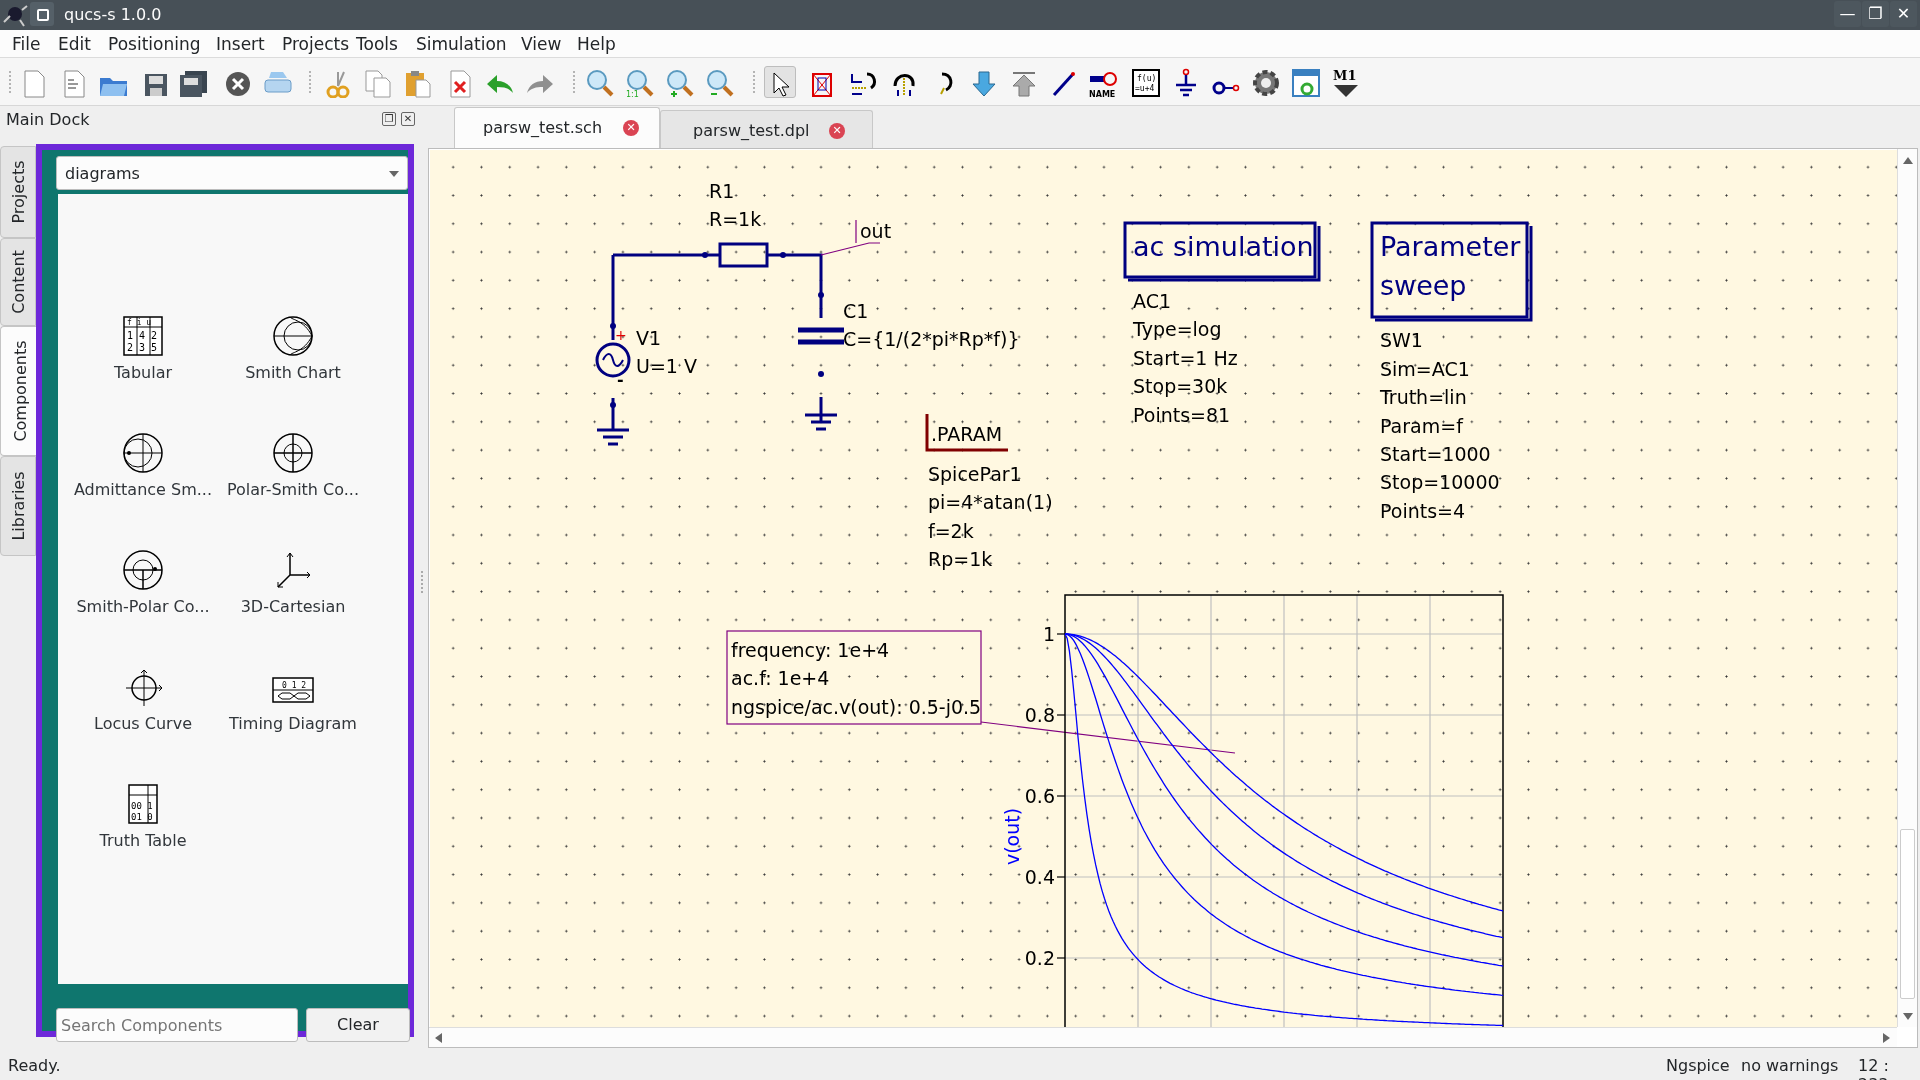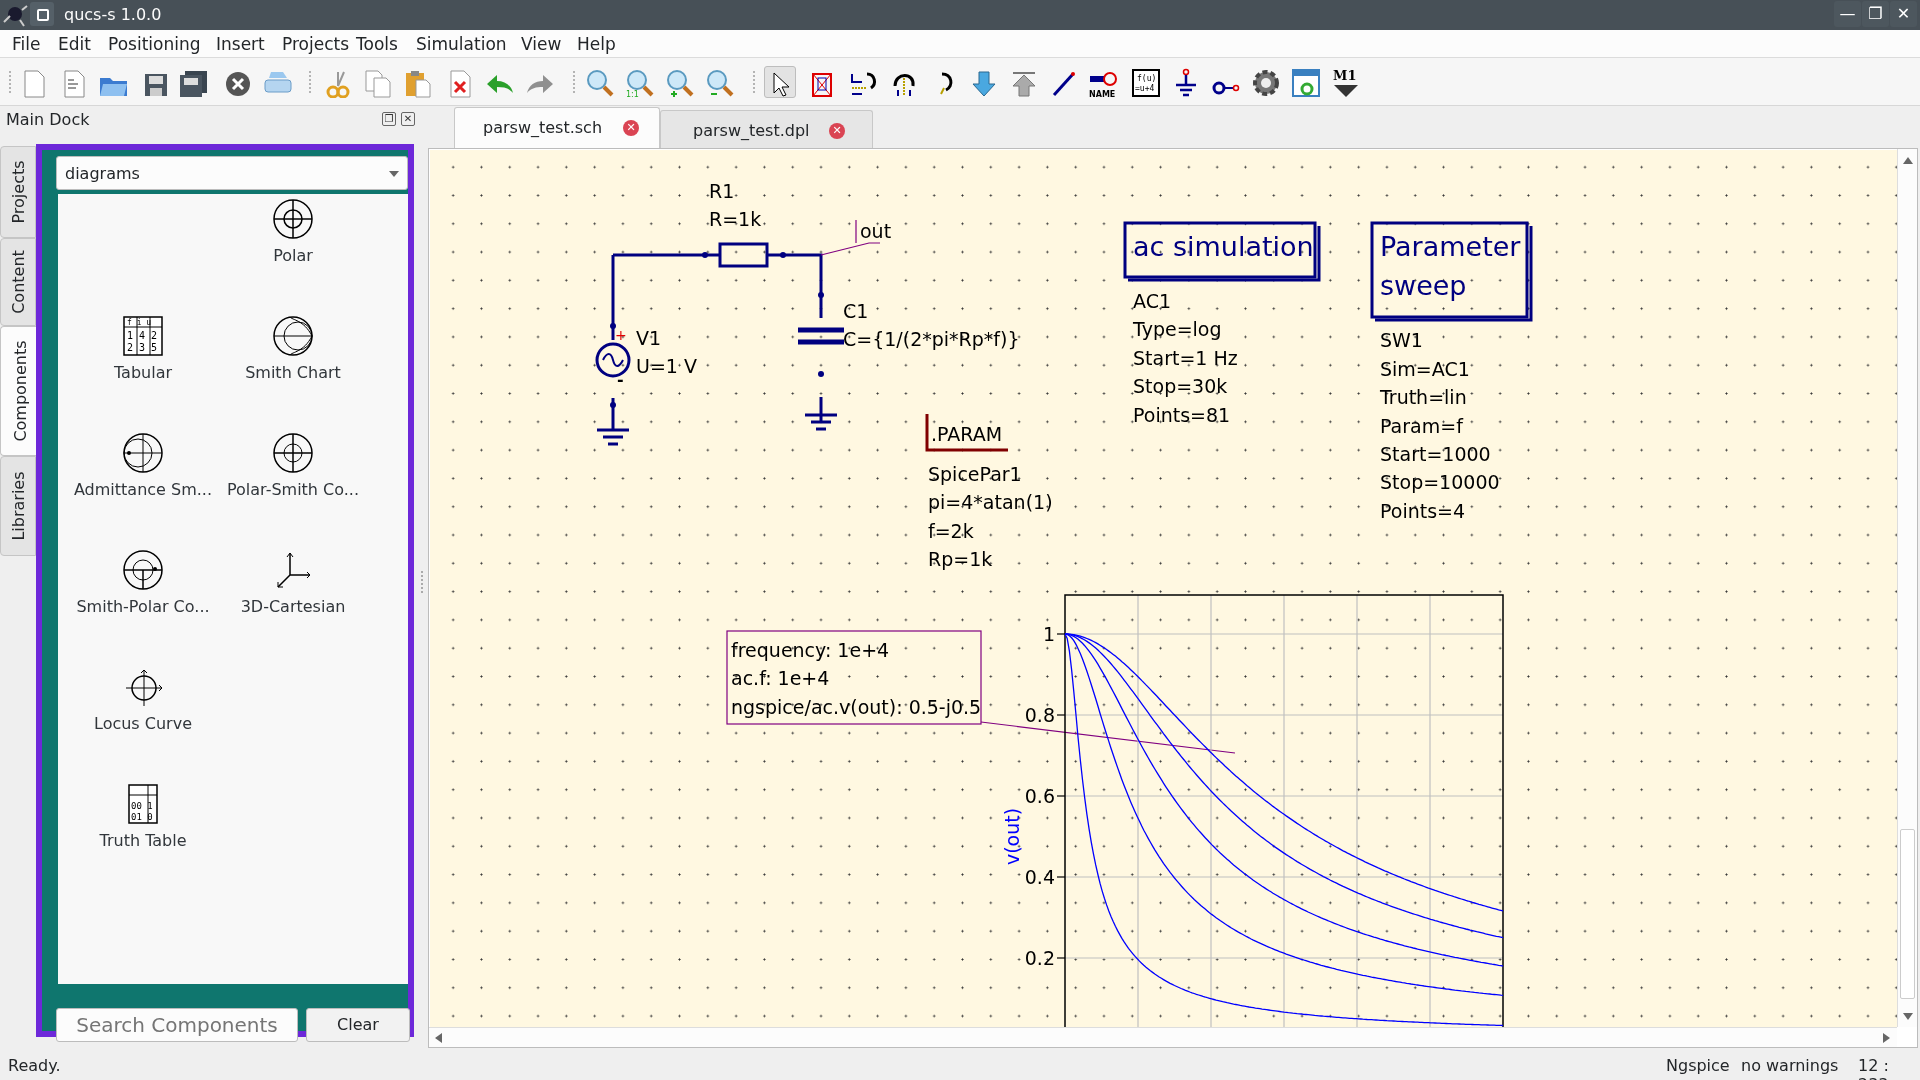--- a/index.html
+++ b/index.html
@@ -21,21 +21,21 @@
   .vtab { position: absolute; left: 0; width: 36px; background: #e4e4e4; border: 1px solid #c5c5c5; border-radius: 4px 0 0 4px; font-size: 16px; }
   .vtab.active { background: #fcfcfc; border-right: none; left: 0; width: 38px; }
   .vtab span { position: absolute; left: 50%; top: 50%; transform: translate(-50%,-50%) rotate(-90deg); white-space: nowrap; }
   .dock-panel { position: absolute; left: 36px; top: 144px; width: 378px; height: 893px; background: #0f766e; border: 6px solid #6d28d9; }
   .combo { position: absolute; left: 14px; top: 6px; width: 352px; height: 34px; border: 1px solid #bcbcbc; border-radius: 3px; background: #fcfcfc; font-size: 16px; padding: 7px 8px; }
   .combo .arrow { position: absolute; right: 8px; top: 14px; width: 0; height: 0; border-left: 5px solid transparent; border-right: 5px solid transparent; border-top: 6px solid #666; }
   .comp-list { position: absolute; left: 16px; top: 44px; width: 350px; height: 790px; background: #f8f8f8; }
   .comp { position: absolute; width: 170px; height: 100px; text-align: center; }
   .comp svg { display: block; margin: 4px auto 0; }
   .comp .lbl { font-size: 16px; margin-top: 6px; white-space: nowrap; color: #31363b; }
-  .search { position: absolute; left: 14px; top: 858px; width: 242px; height: 34px; border: 1px solid #bcbcbc; border-radius: 3px; background: #fcfcfc; font-size: 20px; padding: 6px 4px; color: #888; font-family: "DejaVu Sans", sans-serif; text-align: center; }
+  .search { position: absolute; left: 14px; top: 858px; width: 242px; height: 34px; border: 1px solid #bcbcbc; border-radius: 3px; background: #fcfcfc; font-size: 16px; padding: 6px 4px; color: #888; font-family: "DejaVu Sans", sans-serif; }
   .clear-btn { position: absolute; left: 264px; top: 858px; width: 104px; height: 34px; border: 1px solid #bcbcbc; border-radius: 3px; background: #f2f2f2; font-size: 16px; text-align: center; line-height: 32px; }
   .splitter { position: absolute; left: 420px; top: 570px; width: 4px; height: 24px; background-image: radial-gradient(#aaa 1px, transparent 1px); background-size: 4px 4px; }
   .doc-tabs { position: absolute; left: 428px; top: 110px; width: 1490px; height: 38px; }
   .doc-tab { position: absolute; top: 0; height: 38px; border: 1px solid #c8c8c8; border-bottom: none; border-radius: 3px 3px 0 0; background: #e6e6e6; font-size: 16px; }
   .doc-tab.active { background: #fcfcfc; top: -3px; height: 41px; }
   .doc-tab .t { position: absolute; left: 28px; top: 10px; }
   .doc-tab .x { position: absolute; top: 12px; width: 16px; height: 16px; border-radius: 50%; background: #da4453; color: #fff; font-size: 11px; line-height: 16px; text-align: center; }
   .canvas-frame { position: absolute; left: 428px; top: 148px; width: 1490px; height: 900px; border: 1px solid #bcbcbc; background: #fff; }
   .canvas { position: absolute; left: 1px; top: 1px; width: 1467px; height: 877px; background-color: #fff8e1; background-image: radial-gradient(#333 0.9px, transparent 1.1px); background-size: 28.3px 28.3px; background-position: 9px 3px; overflow: hidden; }
   .vscroll { position: absolute; right: 0; top: 0; width: 20px; height: 878px; background: #fcfcfc; border-left: 1px solid #ddd; }
@@ -297,28 +297,20 @@
 <div class="vtab" style="top:456px;height:100px">
     <span>Libraries</span>
   </div>
 
 <div class="dock-panel">
   <div class="combo">
     <span>diagrams</span>
     <span class="arrow"></span>
   </div>
   <div class="comp-list">
-    <div class="comp" style="left:150px;top:0">
-      <svg width="42" height="42">
-          <circle cx="21" cy="21" r="19" fill="none" stroke="#000" stroke-width="1.5"></circle>
-          <circle cx="21" cy="21" r="9" fill="none" stroke="#000" stroke-width="1.5"></circle>
-          <path d="M2 21h38M21 2v38" stroke="#000" stroke-width="1.5"></path>
-        </svg>
-      <div class="lbl">Polar</div>
-    </div>
     <div class="comp" style="left:0;top:117px">
       <svg width="42" height="42">
           <rect x="2" y="2" width="38" height="38" fill="#fff" stroke="#000" stroke-width="1.5"></rect>
           <path d="M2 12h38M15 2v38M28 2v38" stroke="#000"></path>
           <text x="5" y="10" font-size="8" font-family="DejaVu Sans Mono, monospace">f i u</text>
           <text x="5" y="24" font-size="10" font-family="DejaVu Sans Mono, monospace">1 4 2</text>
           <text x="5" y="36" font-size="10" font-family="DejaVu Sans Mono, monospace">2 3 5</text>
         </svg>
       <div class="lbl">Tabular</div>
     </div>
@@ -362,20 +354,29 @@
           <path d="M15 8l3-4 3 4M35 23l3 3-3 3M6 33v5h5" stroke="#000" fill="none"></path>
         </svg>
       <div class="lbl">3D-Cartesian</div>
     </div>
     <div class="comp" style="left:0;top:468px">
       <svg width="42" height="42">
           <circle cx="22" cy="22" r="12" fill="none" stroke="#000" stroke-width="1.5"></circle>
           <path d="M4 22h36M22 4v36M19 7l3-3 3 3M37 19l3 3-3 3" stroke="#000" fill="none"></path>
         </svg>
       <div class="lbl">Locus Curve</div>
+    </div>
+    <div class="comp" style="left:150px;top:468px">
+      <svg width="42" height="42">
+          <rect x="1" y="12" width="40" height="24" fill="#fff" stroke="#000" stroke-width="1.5"></rect>
+          <path d="M1 24h40" stroke="#000"></path>
+          <text x="10" y="22" font-size="8" font-family="DejaVu Sans Mono, monospace">0 1 2</text>
+          <path d="M6 30l4-3h8l4 3-4 3h-8zM22 30l4-3h8l4 3-4 3h-8z" fill="none" stroke="#000"></path>
+        </svg>
+      <div class="lbl">Timing Diagram</div>
     </div>
     <div class="comp" style="left:0;top:585px">
       <svg width="42" height="42">
           <rect x="7" y="2" width="28" height="38" fill="#fff" stroke="#000" stroke-width="1.5"></rect>
           <path d="M7 12h28M26 2v38" stroke="#000"></path>
           <text x="9" y="26" font-size="9" font-family="DejaVu Sans Mono, monospace">00 1</text>
           <text x="9" y="37" font-size="9" font-family="DejaVu Sans Mono, monospace">01 0</text>
         </svg>
       <div class="lbl">Truth Table</div>
     </div>

